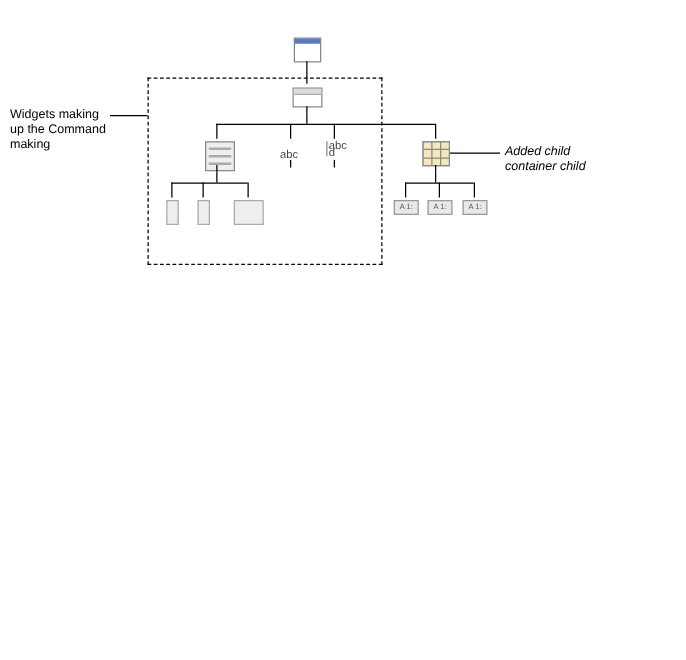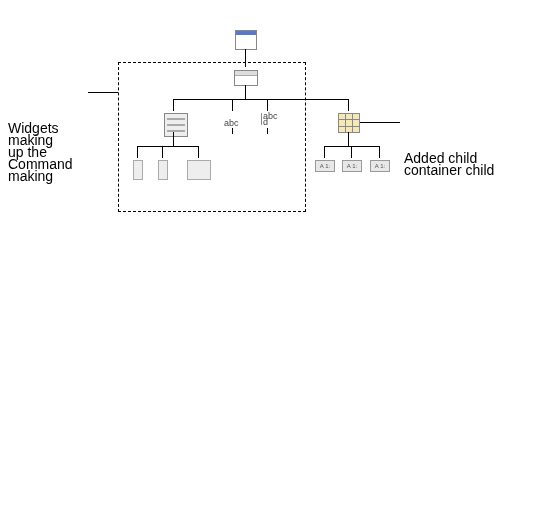--- a/index.html
+++ b/index.html
@@ -102,24 +102,23 @@
     box-sizing: border-box;
   }
   .connector {
     position: absolute;
     background: #000;
   }
   .hline { height: 1px; }
   .vline { width: 1px; }
   .annot {
     position: absolute;
-    font-size: 14px;
+    font-size: 10px;
     line-height: 12px;
     color: #000;
-    margin-top: 36px;
   }
   .tick {
     position: absolute;
     width: 1px;
     height: 6px;
     background: #000;
   }
 </style>
 </head>
 <body>
@@ -222,17 +221,17 @@
     </div>
 </div>
 
 <div class="annot" style="left:8px; top:86px; width:90px;">
   <span>Widgets making</span><br>
   <span>up the Command</span><br>
   <span>making</span>
 </div>
 <div class="connector hline" style="left:88px; top:92px; width:30px;"></div>
 
-<div class="annot" style="left:404px; top:116px; width:100px;">
+<div class="annot" style="left:404px; top:116px; width:100px;font-style:italic;">
   <span>Added child</span><br>
   <span>container child</span>
 </div>
 <div class="connector hline" style="left:360px; top:122px; width:40px;"></div>
 
 </body></html>

